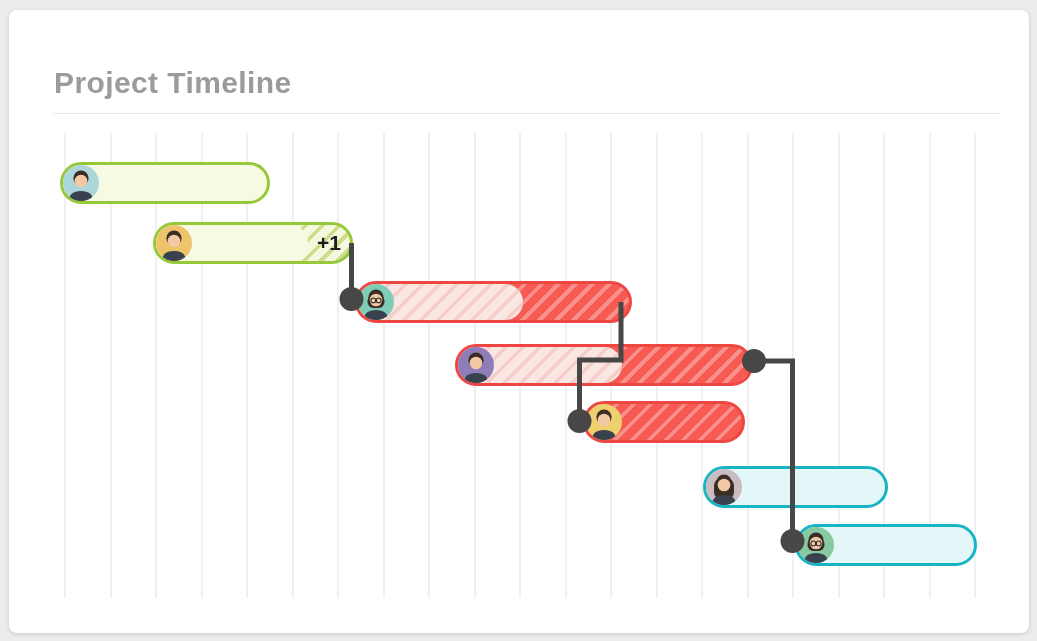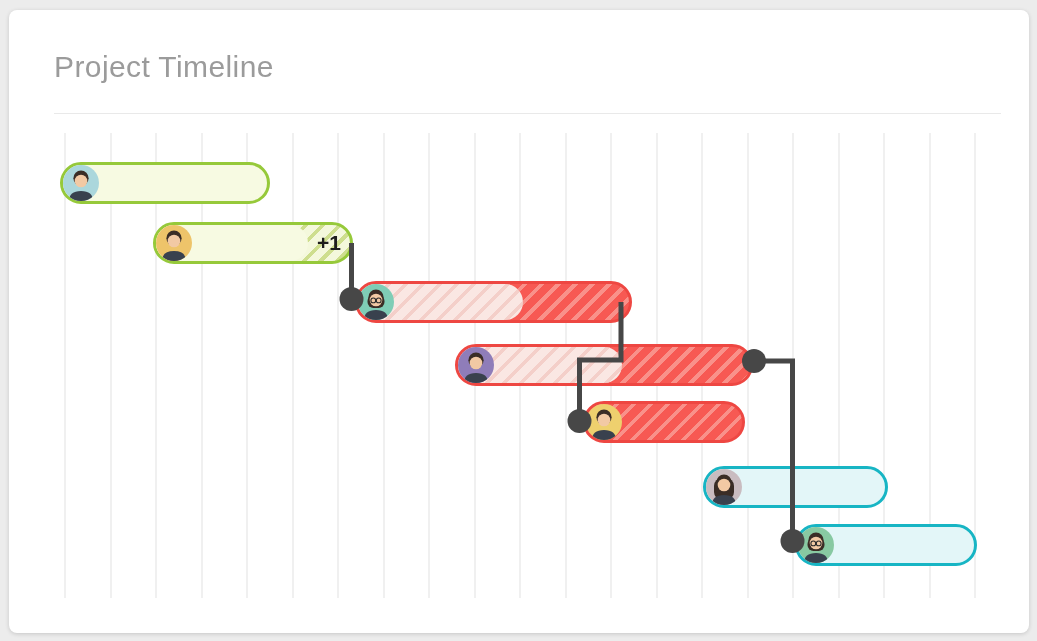--- a/index.html
+++ b/index.html
@@ -7,22 +7,22 @@
     background:var(--page-bg,#ececec);
     font-family:"Liberation Sans",sans-serif;
   }
   .stage{position:relative;width:1037px;height:641px;overflow:hidden;}
   .card{
     position:absolute;left:9px;top:10px;width:1020px;height:623px;
     background:var(--card-bg,#fff);border-radius:8px;
     box-shadow:0 1px 4px rgba(0,0,0,.16);
   }
   .title{
-    position:absolute;left:45px;top:40px;
-    font-size:30px;font-weight:normal;letter-spacing:.4px;
+    position:absolute;left:45px;top:56px;
+    font-size:30px;font-weight:bold;letter-spacing:.4px;
     color:var(--title,#9b9b9b);
   }
   .divider{position:absolute;left:45px;top:103px;width:947px;height:1px;background:var(--divider,#e9e9e9);}
   .gridline{position:absolute;width:2px;background:var(--gridline,#f0f0f0);}
   .bar{
     position:absolute;box-sizing:border-box;
     border:3px solid;border-radius:21px;
   }
   .border-green{border-color:var(--green-border,#96c93a);}
   .border-red{border-color:var(--red-border,#ee4742);}

